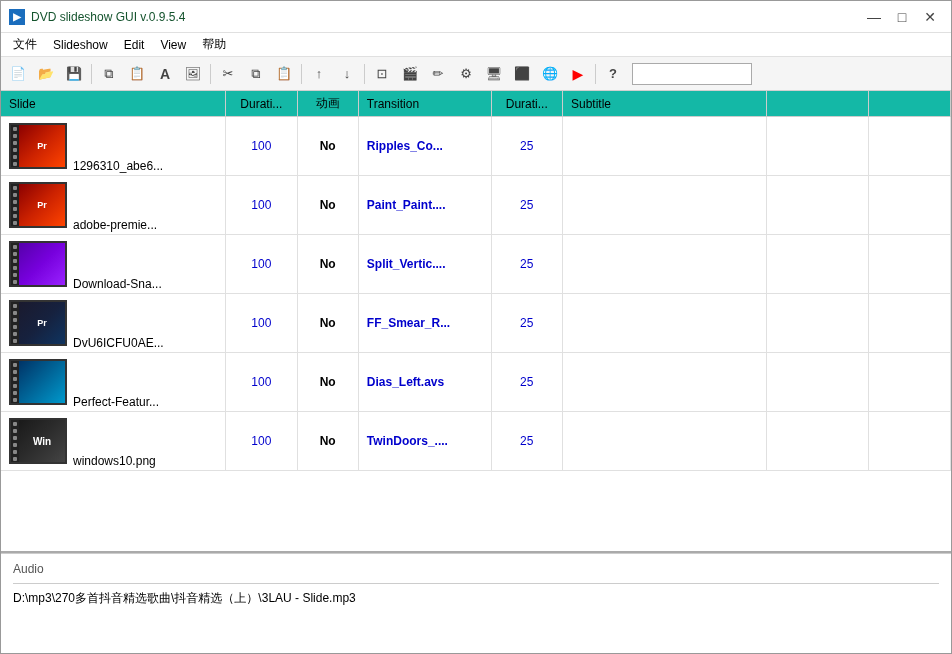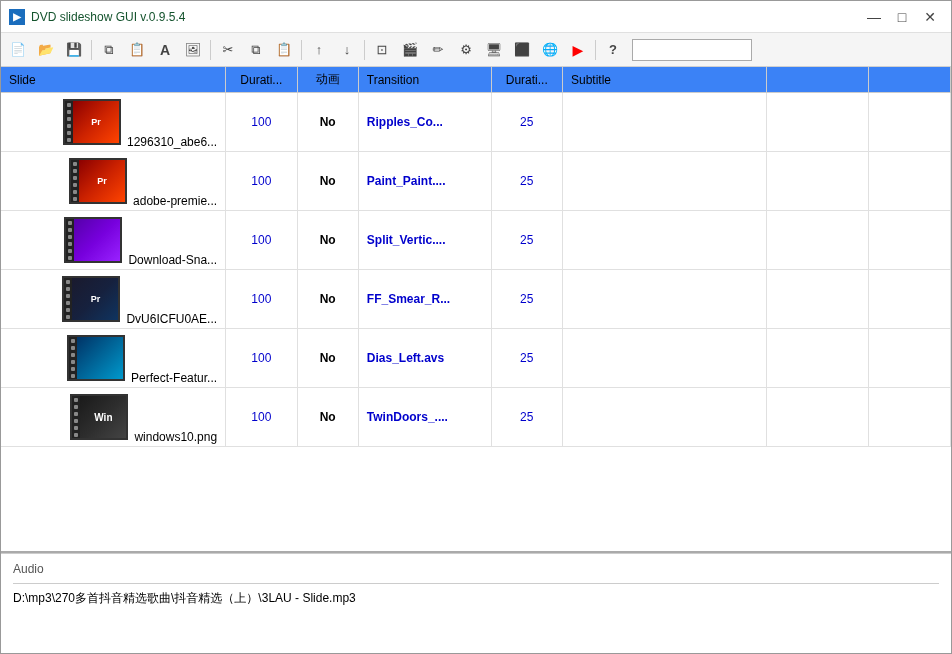--- a/index.html
+++ b/index.html
@@ -120,21 +120,21 @@
     .slide-table {
       flex: 1;
       overflow-y: auto;
       border-bottom: 2px solid #aaa;
     }
     table {
       width: 100%;
       border-collapse: collapse;
     }
     thead th {
-      background: #3b82f6;
+      background: #14b8a6;
       border-bottom: 1px solid #ccc;
       border-right: 1px solid #ccc;
       padding: 4px 8px;
       text-align: left;
       font-weight: normal;
       font-size: 12px;
       position: sticky;
       top: 0;
       z-index: 1;
     }
@@ -145,21 +145,20 @@
       border-right: 1px solid #e0e0e0;
       padding: 2px 8px;
       font-size: 12px;
       height: 52px;
       vertical-align: middle;
     }
     .slide-cell {
       display: flex;
       align-items: center;
       gap: 6px;
-      justify-content: flex-end;
     }
     .thumbnail {
       width: 58px;
       height: 46px;
       border: 2px solid #333;
       overflow: hidden;
       flex-shrink: 0;
       position: relative;
       display: flex;
       align-items: center;
@@ -232,20 +231,27 @@
   <div class="title-bar">
     <span class="title-bar-icon">▶</span>
     <span class="title-bar-text">DVD slideshow GUI v.0.9.5.4</span>
     <div class="title-bar-controls">
       <button class="title-btn">—</button>
       <button class="title-btn">□</button>
       <button class="title-btn close">✕</button>
     </div>
   </div>
 
+  <div class="menu-bar">
+    <span class="menu-item">文件</span>
+    <span class="menu-item">Slideshow</span>
+    <span class="menu-item">Edit</span>
+    <span class="menu-item">View</span>
+    <span class="menu-item">帮助</span>
+  </div>
 
   <div class="toolbar">
     <button class="toolbar-btn" title="New">📄</button>
     <button class="toolbar-btn" title="Open">📂</button>
     <button class="toolbar-btn" title="Save">💾</button>
     <div class="toolbar-separator"></div>
     <button class="toolbar-btn" title="Copy Slide">⧉</button>
     <button class="toolbar-btn" title="Paste Slide">📋</button>
     <button class="toolbar-btn" title="Font" style="font-weight:bold;font-size:14px;">A</button>
     <button class="toolbar-btn" title="Image">🖼</button>

